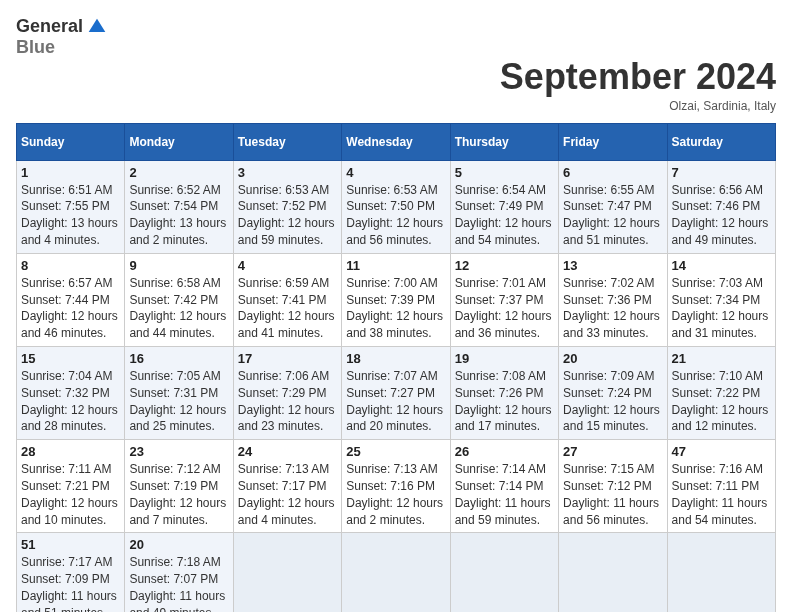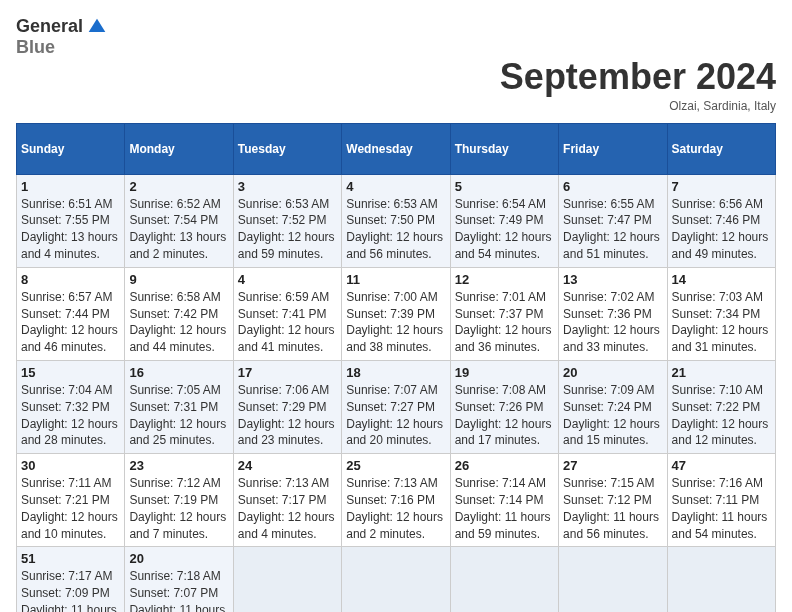--- a/index.html
+++ b/index.html
@@ -57,21 +57,21 @@
       margin-top: 2px;
     }
     table {
       width: 100%;
       border-collapse: collapse;
       font-size: 11px;
     }
     thead tr th {
       background-color: #2563b0;
       color: #fff;
-      padding: 18px 4px;
+      padding: 11px 4px;
       text-align: left;
       font-size: 12px;
       font-weight: bold;
       border: 1px solid #1a4f99;
     }
     tbody tr td {
       border: 1px solid #ccc;
       padding: 4px;
       vertical-align: top;
       width: calc(100% / 7);
@@ -215,21 +215,21 @@
           <span class="day-num">20</span>
           <div class="day-info">Sunrise: 7:09 AM<br>Sunset: 7:24 PM<br>Daylight: 12 hours<br>and 15 minutes.</div>
         </td>
         <td>
           <span class="day-num">21</span>
           <div class="day-info">Sunrise: 7:10 AM<br>Sunset: 7:22 PM<br>Daylight: 12 hours<br>and 12 minutes.</div>
         </td>
       </tr>
       <tr>
         <td>
-          <span class="day-num">30</span>
+          <span class="day-num">28</span>
           <div class="day-info">Sunrise: 7:11 AM<br>Sunset: 7:21 PM<br>Daylight: 12 hours<br>and 10 minutes.</div>
         </td>
         <td>
           <span class="day-num">23</span>
           <div class="day-info">Sunrise: 7:12 AM<br>Sunset: 7:19 PM<br>Daylight: 12 hours<br>and 7 minutes.</div>
         </td>
         <td>
           <span class="day-num">24</span>
           <div class="day-info">Sunrise: 7:13 AM<br>Sunset: 7:17 PM<br>Daylight: 12 hours<br>and 4 minutes.</div>
         </td>

